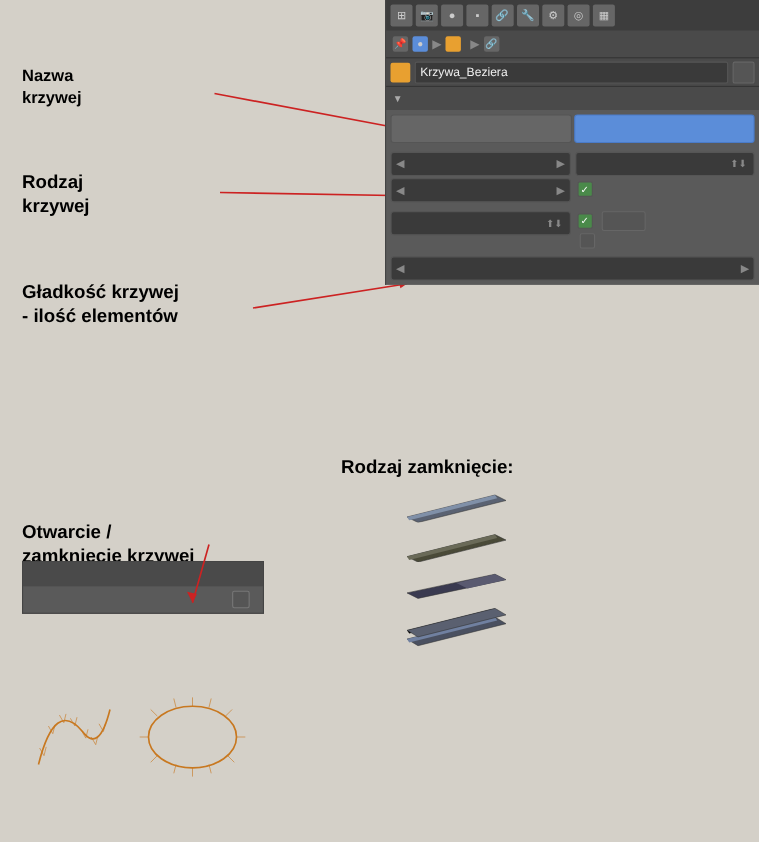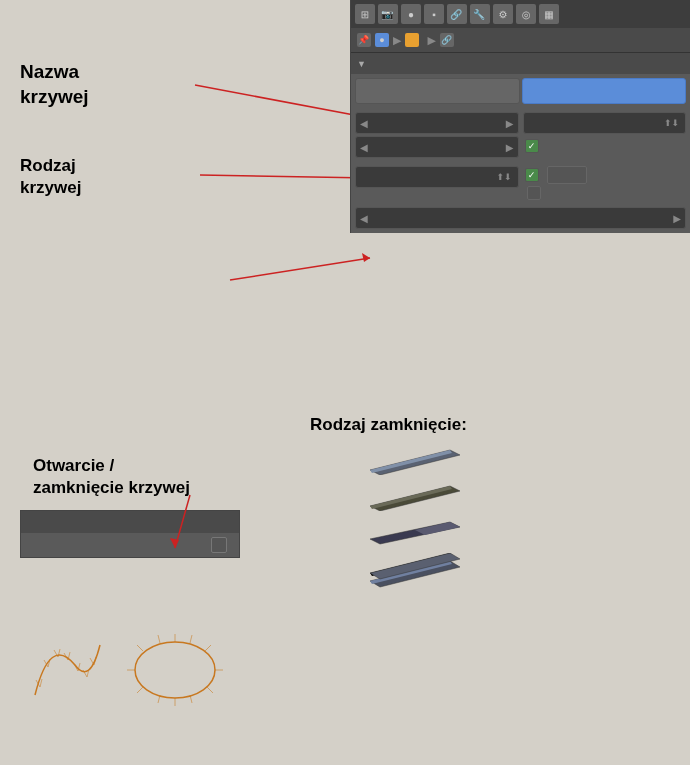--- a/index.html
+++ b/index.html
@@ -16,21 +16,21 @@
     .annotation-area {
       position: absolute;
       left: 0; top: 0;
       width: 340px;
       height: 765px;
     }
 
     .label-nazwa {
       position: absolute;
       left: 20px; top: 60px;
-      font-size: 19px;
+      font-size: 15px;
       font-weight: bold;
       line-height: 1.3;
       color: #000;
     }
     .label-rodzaj {
       position: absolute;
       left: 20px; top: 155px;
       font-size: 17px;
       font-weight: bold;
       line-height: 1.3;
@@ -39,26 +39,25 @@
     .label-gladkosc {
       position: absolute;
       left: 20px; top: 255px;
       font-size: 17px;
       font-weight: bold;
       line-height: 1.3;
       color: #000;
     }
     .label-otwarcie {
       position: absolute;
-      left: 20px; top: 455px;
+      left: 20px; top: 473px;
       font-size: 17px;
       font-weight: bold;
       line-height: 1.3;
       color: #000;
-      margin-left: 13px;
     }
 
     
     .blender-panel {
       position: absolute;
       right: 0; top: 0;
       width: 340px;
       background: #5a5a5a;
       border-left: 1px solid #444;
     }
@@ -386,20 +385,21 @@
   <line x1="200" y1="175" x2="370" y2="178" stroke="#cc2222" stroke-width="1.5"></line>
   <polygon points="370,178 362,173 362,183" fill="#cc2222"></polygon>
 
   <line x1="230" y1="280" x2="370" y2="258" stroke="#cc2222" stroke-width="1.5"></line>
   <polygon points="370,258 362,253 364,262" fill="#cc2222"></polygon>
 </svg>
 
 <div class="annotation-area">
   <div class="label-nazwa">Nazwa<br>krzywej</div>
   <div class="label-rodzaj">Rodzaj<br>krzywej</div>
+  <div class="label-gladkosc">Gładkość krzywej<br>- ilość elementów</div>
   <div class="label-otwarcie">Otwarcie /<br>zamknięcie krzywej</div>
 </div>
 
 <div class="blender-panel">
 
   <div class="toolbar">
     <div class="toolbar-icon">⊞</div>
     <div class="toolbar-icon">📷</div>
     <div class="toolbar-icon">●</div>
     <div class="toolbar-icon">▪</div>
@@ -414,20 +414,25 @@
     <div class="toolbar-icon" style="width:14px;height:14px;font-size:9px;">📌</div>
     <div class="toolbar-icon" style="width:14px;height:14px;font-size:9px;background:#5b8dd9;">●</div>
     <span class="breadcrumb-sep">▶</span>
     <div class="breadcrumb-icon"></div>
     <span class="breadcrumb-item"></span>
     <span class="breadcrumb-sep">▶</span>
     <div class="toolbar-icon" style="width:14px;height:14px;font-size:9px;">🔗</div>
     <span class="breadcrumb-item"></span>
   </div>
 
+  <div class="name-row">
+    <div class="name-icon" style="background:#e8a030;"></div>
+    <input class="name-input" type="text" value="Krzywa_Beziera" style="">
+    <div class="name-f-btn"></div>
+  </div>
 
   <div class="section-header">
     <span class="section-tri">▼</span>
     <span></span>
   </div>
 
   <div class="mode-buttons">
     <div class="mode-btn mode-btn-2d"></div>
     <div class="mode-btn mode-btn-3d"></div>
   </div>

